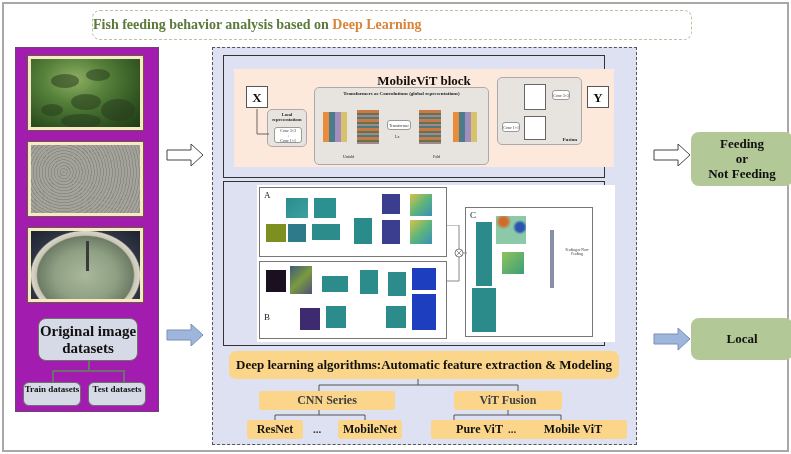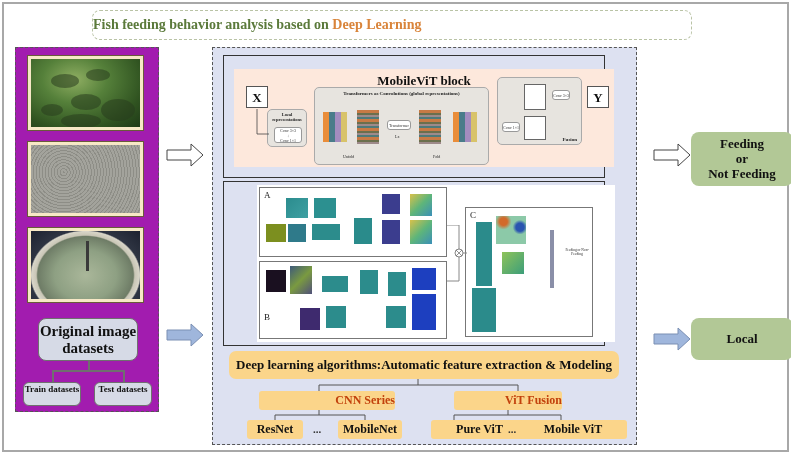--- a/index.html
+++ b/index.html
@@ -41,21 +41,21 @@
     background: #d6dae6; border: 1.5px solid #6f6f6f; border-radius: 8px;
     text-align: center; font-weight: bold; font-size: 15px; line-height: 17px; padding-top: 4px; color: #111;
   }
   .tree-line { position: absolute; background: #6f6f6f; }
   .ds-box {
     position: absolute; top: 334px; width: 58px; height: 24px;
     background: #d6dae6; border: 1.5px solid #6f6f6f; border-radius: 6px;
     text-align: center; font-weight: bold; font-size: 9px; line-height: 10px; padding-top: 1px; color: #111;
   }
   #train-box { left: 7px; }
-  #test-box { left: 78px; }
+  #test-box { left: 72px; }
 
   
   .arrow { position: absolute; }
 
   
   #center-panel {
     position: absolute; left: 212px; top: 47px; width: 425px; height: 398px;
     background: #dde1f1; border: 1.5px dashed #555;
   }
   .sub-frame { position: absolute; left: 10px; width: 382px; border: 1.5px solid #333; background: #dde1f1; }
@@ -72,21 +72,21 @@
   #net-fig { position: absolute; left: 33px; top: 3px; width: 358px; height: 157px; background: #fff; }
   .fig-box { position: absolute; border: 1px solid #777; }
   .fig-letter { position: absolute; font-family: "Liberation Serif", serif; font-size: 9px; color: #222; }
   .tile { position: absolute; }
 
   #dl-bar {
     position: absolute; left: 16px; top: 303px; width: 390px; height: 28px;
     background: #fbd58a; border-radius: 7px; text-align: center; line-height: 28px;
     font-weight: bold; font-size: 13px; color: #111;
   }
-  .series-box { position: absolute; top: 343px; height: 19px; background: #fbd58a; border-radius: 3px; text-align: right; line-height: 19px; font-weight: bold; font-size: 12px; color: #c2410c; }
+  .series-box { position: absolute; top: 343px; height: 19px; background: #fbd58a; border-radius: 3px; text-align: center; line-height: 19px; font-weight: bold; font-size: 12px; color: #404040; }
   #cnn-box { left: 46px; width: 136px; }
   #vit-box { left: 241px; width: 108px; }
   .model-box { position: absolute; top: 372px; height: 19px; background: #fbd58a; border-radius: 3px; text-align: center; line-height: 19px; font-weight: bold; font-size: 12px; color: #111; }
   #resnet-box { left: 34px; width: 56px; }
   #mobilenet-box { left: 125px; width: 64px; }
   #pure-vit-box { left: 196px; width: 97px; margin-left: 22px; }
   #mobile-vit-box { left: 306px; width: 108px; }
   .ellipsis { position: absolute; top: 375px; font-weight: bold; font-size: 11px; color: #333; }
 
   

